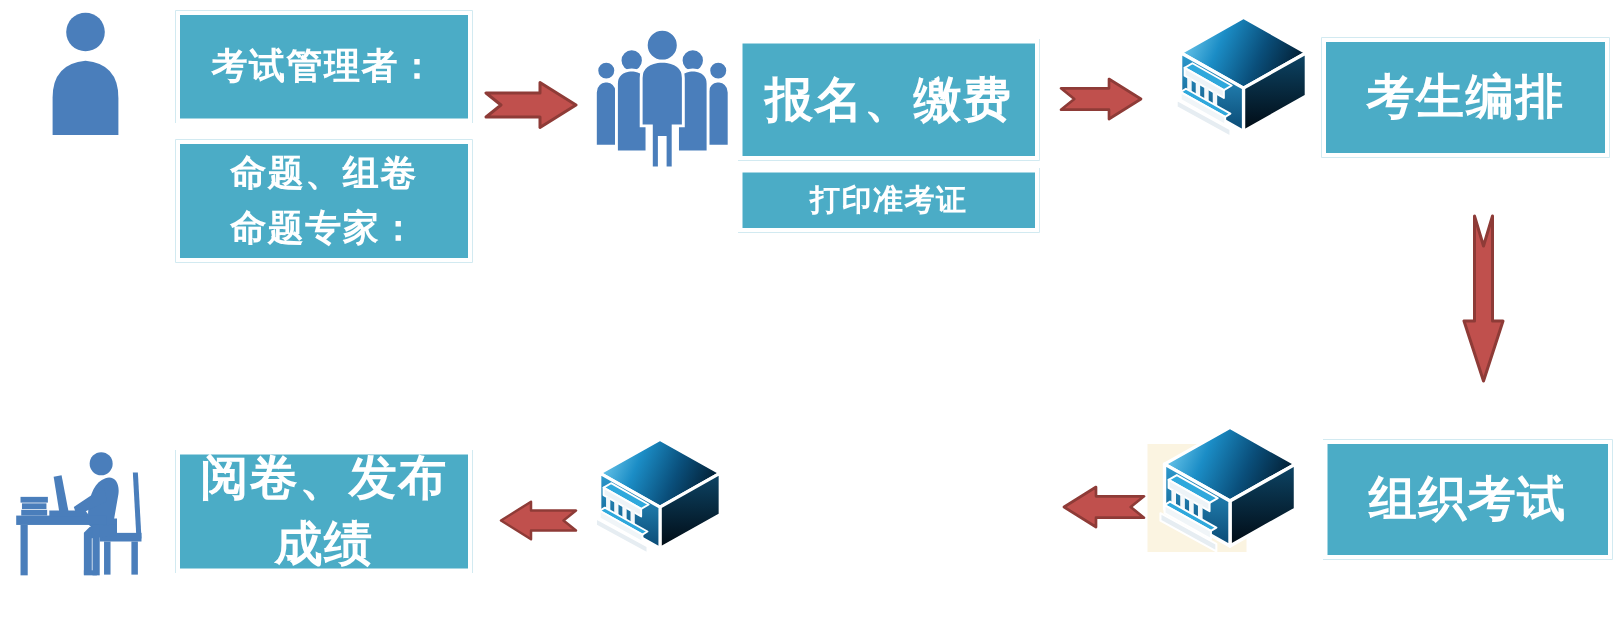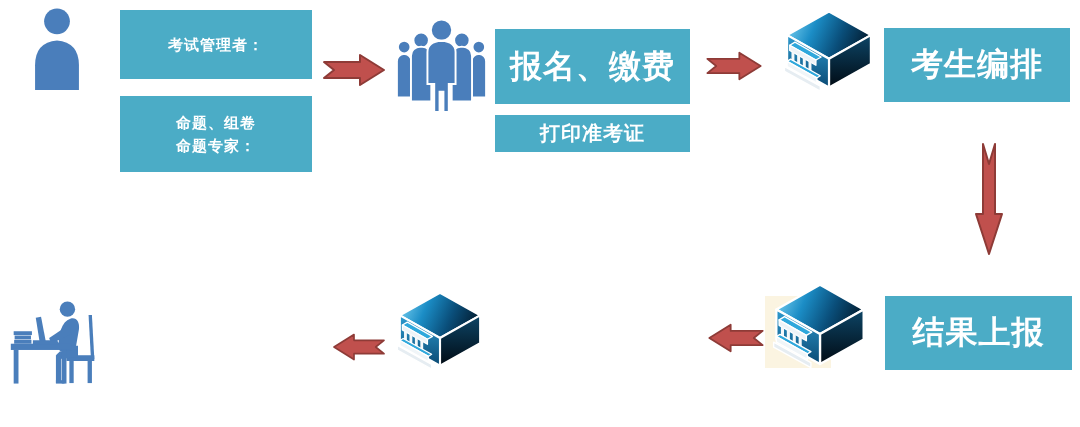--- a/index.html
+++ b/index.html
@@ -7,21 +7,21 @@
     position:relative;width:1080px;height:427px;background:#ffffff;overflow:hidden;
     font-family:"Liberation Sans","DejaVu Sans",sans-serif;
   }
   .box{
     position:absolute;box-sizing:border-box;
     background:#4BACC6;border:3px solid #ffffff;
     color:#ffffff;font-weight:bold;text-align:center;
     display:flex;flex-direction:column;align-items:center;justify-content:center;
     letter-spacing:1px;
   }
-  .fs-two{font-size:15px;line-height:1.55;}
+  .fs-two{font-size:24px;line-height:1.55;}
   .fs-one{font-size:32px;}
   .fs-sm{font-size:20px;}
   .abs{position:absolute;}
   svg{display:block;}
   .cream{position:absolute;background:#FBF4E1;}
 </style>
 </head>
 <body>
 
 <div id="canvas">
@@ -161,21 +161,21 @@
 
   <div class="box fs-one" style="left:881px;top:25px;width:192px;height:80px">
     <span>考生编排</span>
   </div>
 
   <svg class="abs" style="left:974px;top:142px" width="30" height="114">
       <use href="#sym-arrow-down"></use>
     </svg>
 
   <div class="box fs-one" style="left:882px;top:293px;width:193px;height:80px">
-    <span>结果上报</span>
+    <span>组织考试</span>
   </div>
 
   <div class="cream" style="left:765px;top:296px;width:66px;height:72px"></div>
 
   <svg class="abs" style="left:770px;top:281px" width="100" height="95">
       <use href="#sym-building"></use>
     </svg>
 
   <svg class="abs" style="left:703px;top:322px" width="66" height="32">
       <use href="#sym-arrow-left"></use>
@@ -183,18 +183,21 @@
 
 
   <svg class="abs" style="left:394px;top:289px" width="92" height="88">
       <use href="#sym-building"></use>
     </svg>
 
   <svg class="abs" style="left:326px;top:332px" width="66" height="30">
       <use href="#sym-arrow-left"></use>
     </svg>
 
+  <div class="box fs-one" style="left:117px;top:300px;width:198px;height:82px">
+    <span>阅卷、发布成绩</span>
+  </div>
 
   <svg class="abs" style="left:6px;top:288px" width="96" height="98">
       <use href="#sym-deskperson"></use>
     </svg>
 
 </div>
 
 </body></html>

